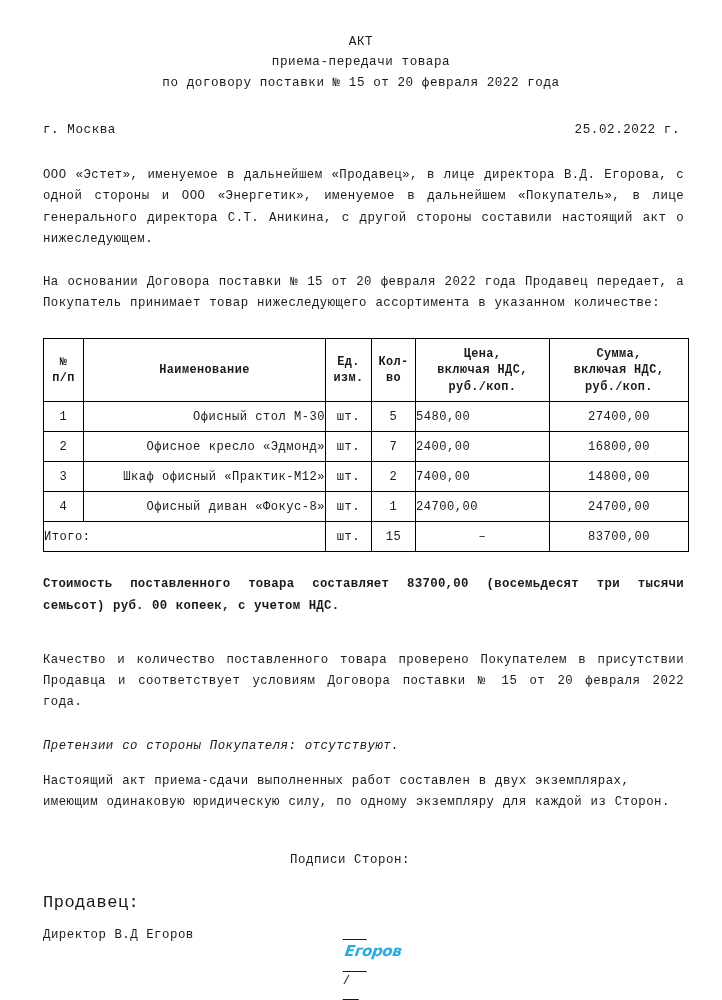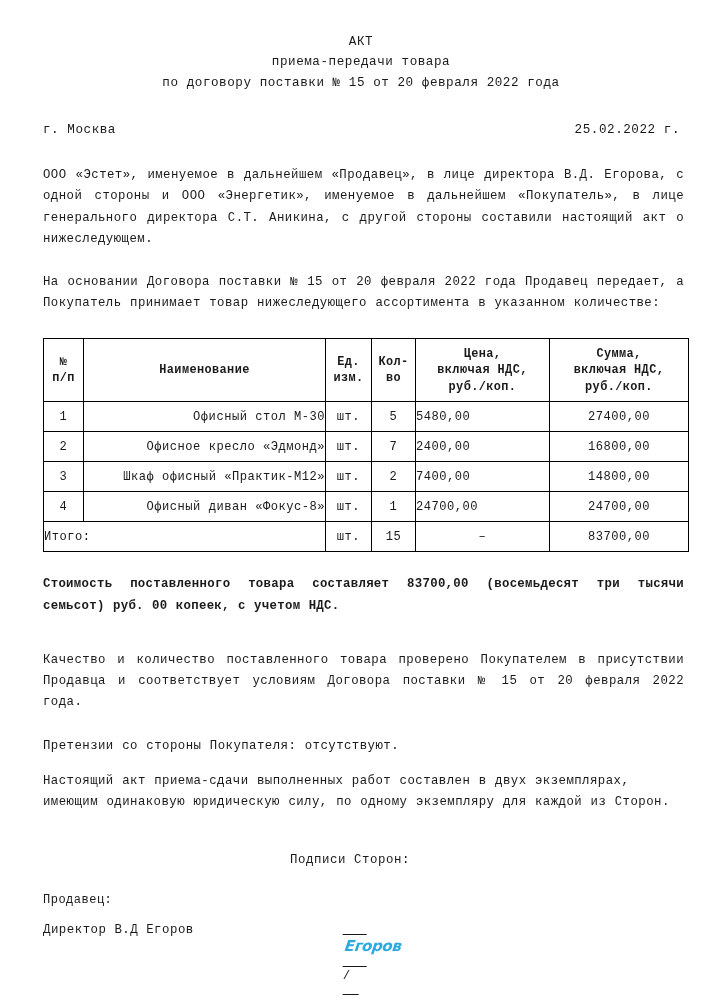--- a/index.html
+++ b/index.html
@@ -58,21 +58,21 @@
     word-spacing: 0.6px;
   }
   .para.p1 { margin-top: 28px; }
   .para.p2 { margin-top: 22px; }
   .para.strong-para {
     margin-top: 22px;
     font-weight: bold;
     letter-spacing: 0.3px;
   }
   .para.p4 { margin-top: 33px; }
-  .para.p5 { margin-top: 22px; text-align: left; }
+  .para.p5 { margin-top: 22px; text-align: left; font-style: italic; }
   .para.p6 { margin-top: 14px; text-align: left; }
 
   
   table.goods {
     margin-top: 24px;
     margin-left: 10px;
     border-collapse: collapse;
     width: 645px;
     font-size: 11.9px;
     letter-spacing: 0.4px;
@@ -123,21 +123,21 @@
   .sig-heading {
     margin-top: 40px;
     text-align: center;
     font-size: 12.4px;
     letter-spacing: 0.55px;
     padding-right: 22px;
   }
   .sig-party {
     margin-top: 26px;
     padding-left: 10px;
-    font-size: 12px;
+    font-size: 17px;
     letter-spacing: 0.5px;
   }
   .sig-row {
     margin-top: 16px;
     padding-left: 10px;
     display: flex;
     align-items: baseline;
     font-size: 12.4px;
     letter-spacing: 0.5px;
     white-space: nowrap;

